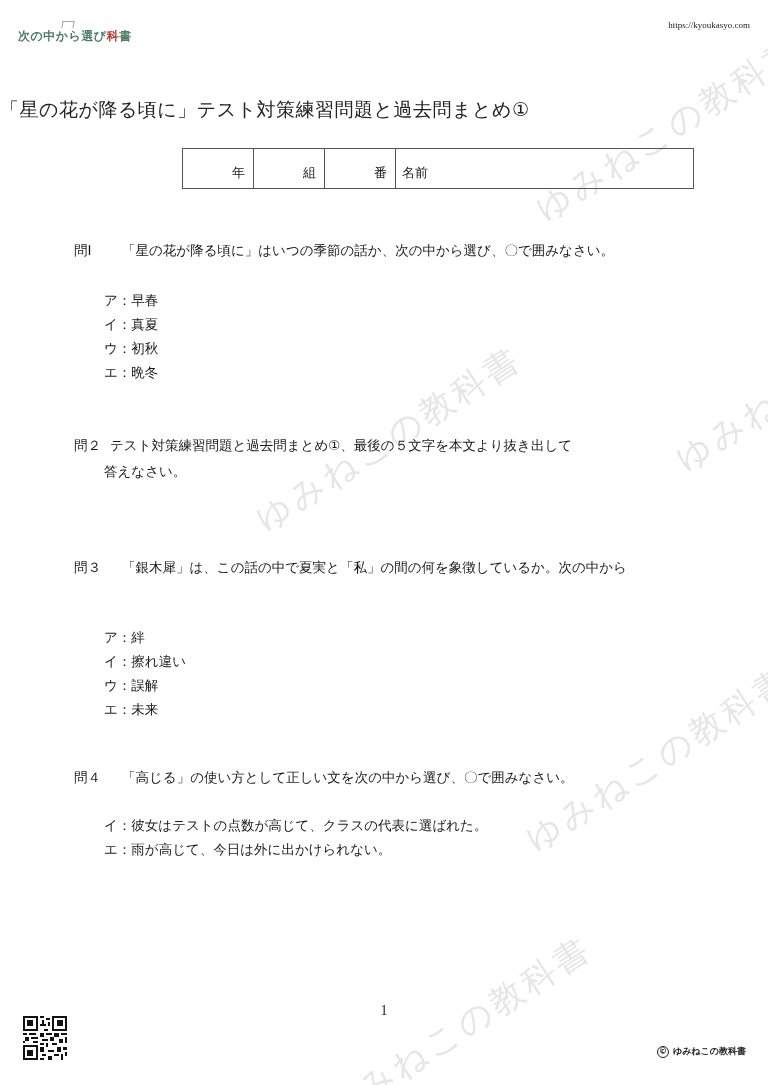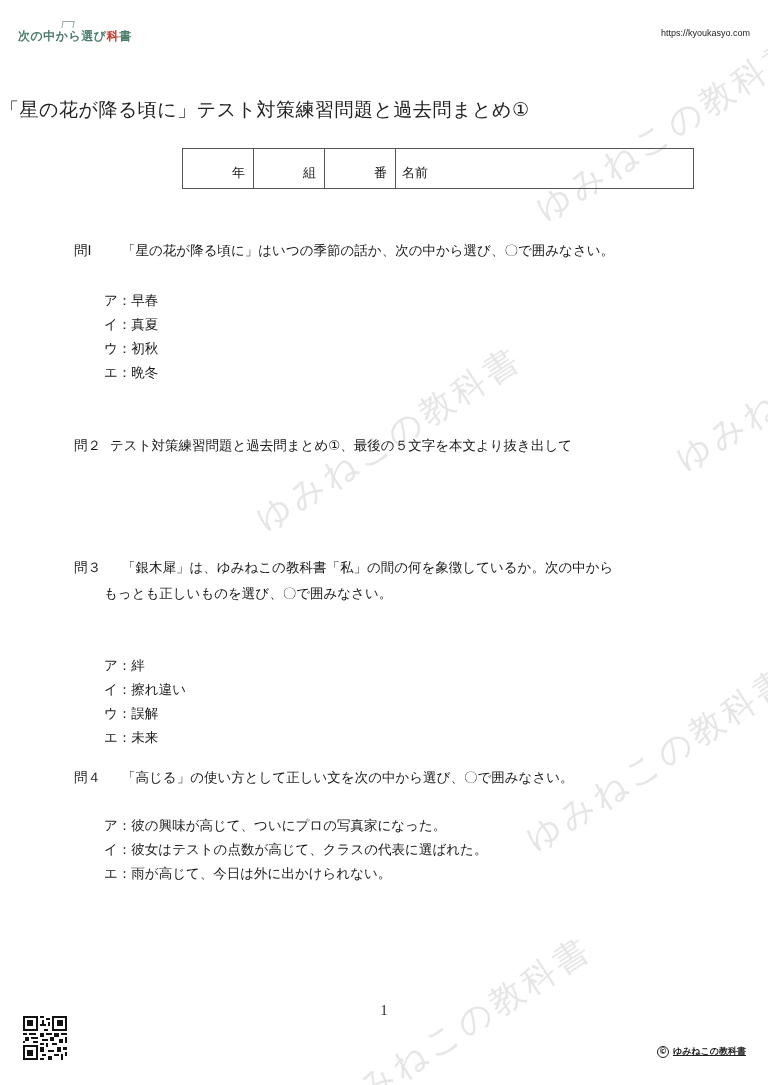--- a/index.html
+++ b/index.html
@@ -12,22 +12,22 @@
     position: absolute; left: 18px; top: 28px;
     font-size: 12px; font-weight: bold; color: #4e7d6b; letter-spacing: 0.5px;
   }
   .logo .accent { color: #c0392b; }
   .logo .cat-ears {
     position: absolute; left: 44px; top: -7px; width: 10px; height: 6px;
     border-top: 1px solid #9aa9a2; border-left: 1px solid #9aa9a2; border-right: 1px solid #9aa9a2;
     transform: skewX(-10deg);
   }
   .site-url {
-    position: absolute; right: 18px; top: 28px; font-size: 9px; color: #222;
-    font-family: Liberation Sans, sans-serif;
+    position: absolute; right: 18px; top: 20px; font-size: 9px; color: #222;
+    font-family: Liberation Serif, serif;
   }
   .watermark {
     position: absolute; font-size: 34px; color: #e6e6e6; white-space: nowrap;
     transform-origin: left center; transform: rotate(-33deg); pointer-events: none;
     letter-spacing: 4px; z-index: 0;
   }
   .title {
     position: absolute; left: 0; right: 0; top: 97px; text-align: left;
     font-size: 19px; font-weight: normal; color: #222; letter-spacing: 0.5px;
     z-index: 1;
@@ -51,21 +51,20 @@
   .page-num {
     position: absolute; left: 0; right: 0; top: 1003px; text-align: center;
     font-family: "Liberation Serif", serif; font-size: 14px; z-index: 1;
   }
   .qr {
     position: absolute; left: 23px; top: 1016px; width: 44px; height: 44px; z-index: 1;
   }
   .copyright {
     position: absolute; right: 22px; top: 1045px; font-size: 9px; font-weight: bold; color: #222;
     z-index: 1;
-    text-decoration: underline;
   }
   .copyright .c { display: inline-block; width: 10px; height: 10px; border: 1px solid #222; border-radius: 50%;
     font-size: 8px; line-height: 10px; text-align: center; margin-right: 4px; }
 </style>
 </head>
 <body>
 
 <div class="watermark" style="left:540px; top:190px;">ゆみねこの教科書</div>
 <div class="watermark" style="left:260px; top:500px;">ゆみねこの教科書</div>
 <div class="watermark" style="left:680px; top:440px;">ゆみねこの教科書</div>
@@ -96,38 +95,37 @@
 </div>
 <div class="opts" style="top:288px;">
   <div>ア：早春</div>
   <div>イ：真夏</div>
   <div>ウ：初秋</div>
   <div>エ：晩冬</div>
 </div>
 
 <div class="q" style="top:433px;">
   <div><span class="qlabel" style="width:36px">問２</span><span>テスト対策練習問題と過去問まとめ①、最後の５文字を本文より抜き出して</span></div>
+  <div class="cont">答えなさい。</div>
 </div>
 
 <div class="q" style="top:555px;">
-  <div><span class="qlabel">問３</span><span>「銀木犀」は、ゆみねこの教科書「私」の間の何を象徴しているか。次の中から</span></div>
-  <div class="cont">もっとも正しいものを選び、〇で囲みなさい。</div>
+  <div><span class="qlabel">問３</span><span>「銀木犀」は、この話の中で夏実と「私」の間の何を象徴しているか。次の中から</span></div>
 </div>
-<div class="opts" style="top:625px;margin-top:28px;">
+<div class="opts" style="top:625px;">
   <div>ア：絆</div>
   <div>イ：擦れ違い</div>
   <div>ウ：誤解</div>
   <div>エ：未来</div>
 </div>
 
 <div class="q" style="top:765px;">
   <div><span class="qlabel">問４</span><span>「高じる」の使い方として正しい文を次の中から選び、〇で囲みなさい。</span></div>
 </div>
 <div class="opts" style="top:813px;">
-  <div>ア：彼の興味が高じて、ついにプロの写真家になった。</div>
   <div>イ：彼女はテストの点数が高じて、クラスの代表に選ばれた。</div>
   <div>エ：雨が高じて、今日は外に出かけられない。</div>
 </div>
 
 <div class="page-num">1</div>
 
 <svg class="qr" viewBox="0 0 21 21" shape-rendering="crispEdges">
   <rect width="21" height="21" fill="#fff"></rect>
   <g fill="#111">
     <rect x="0" y="0" width="7" height="7"></rect>

